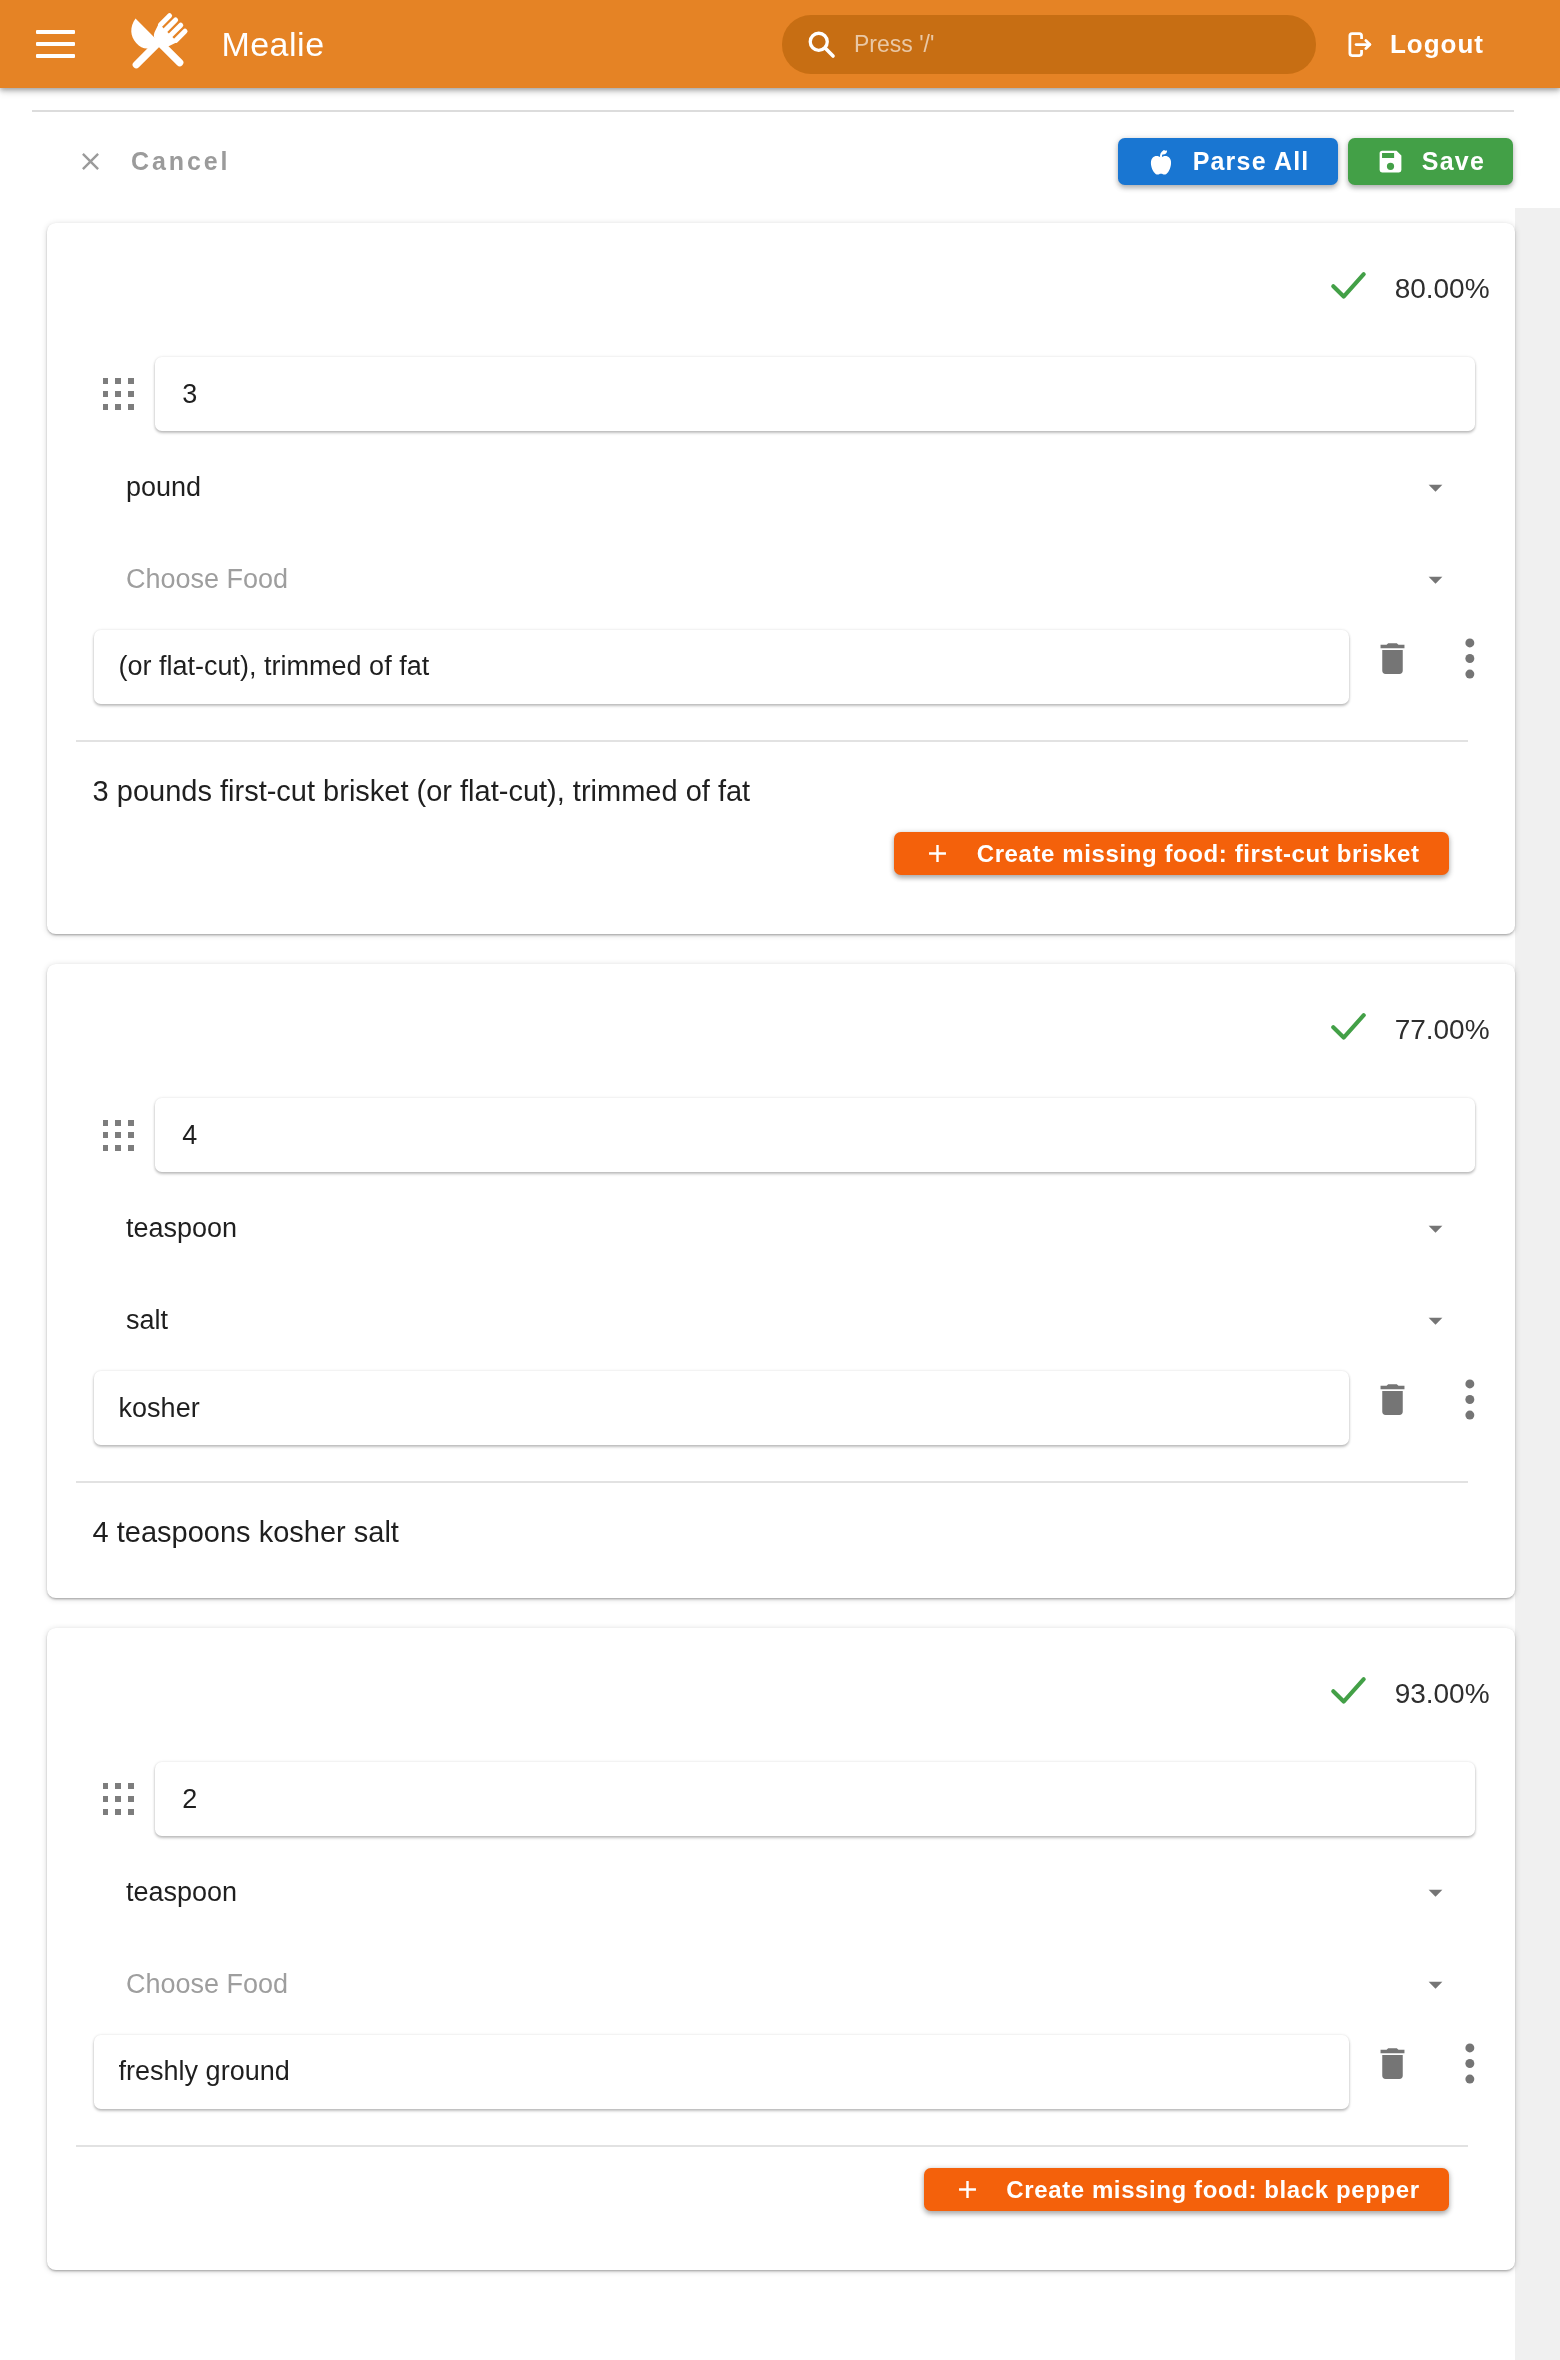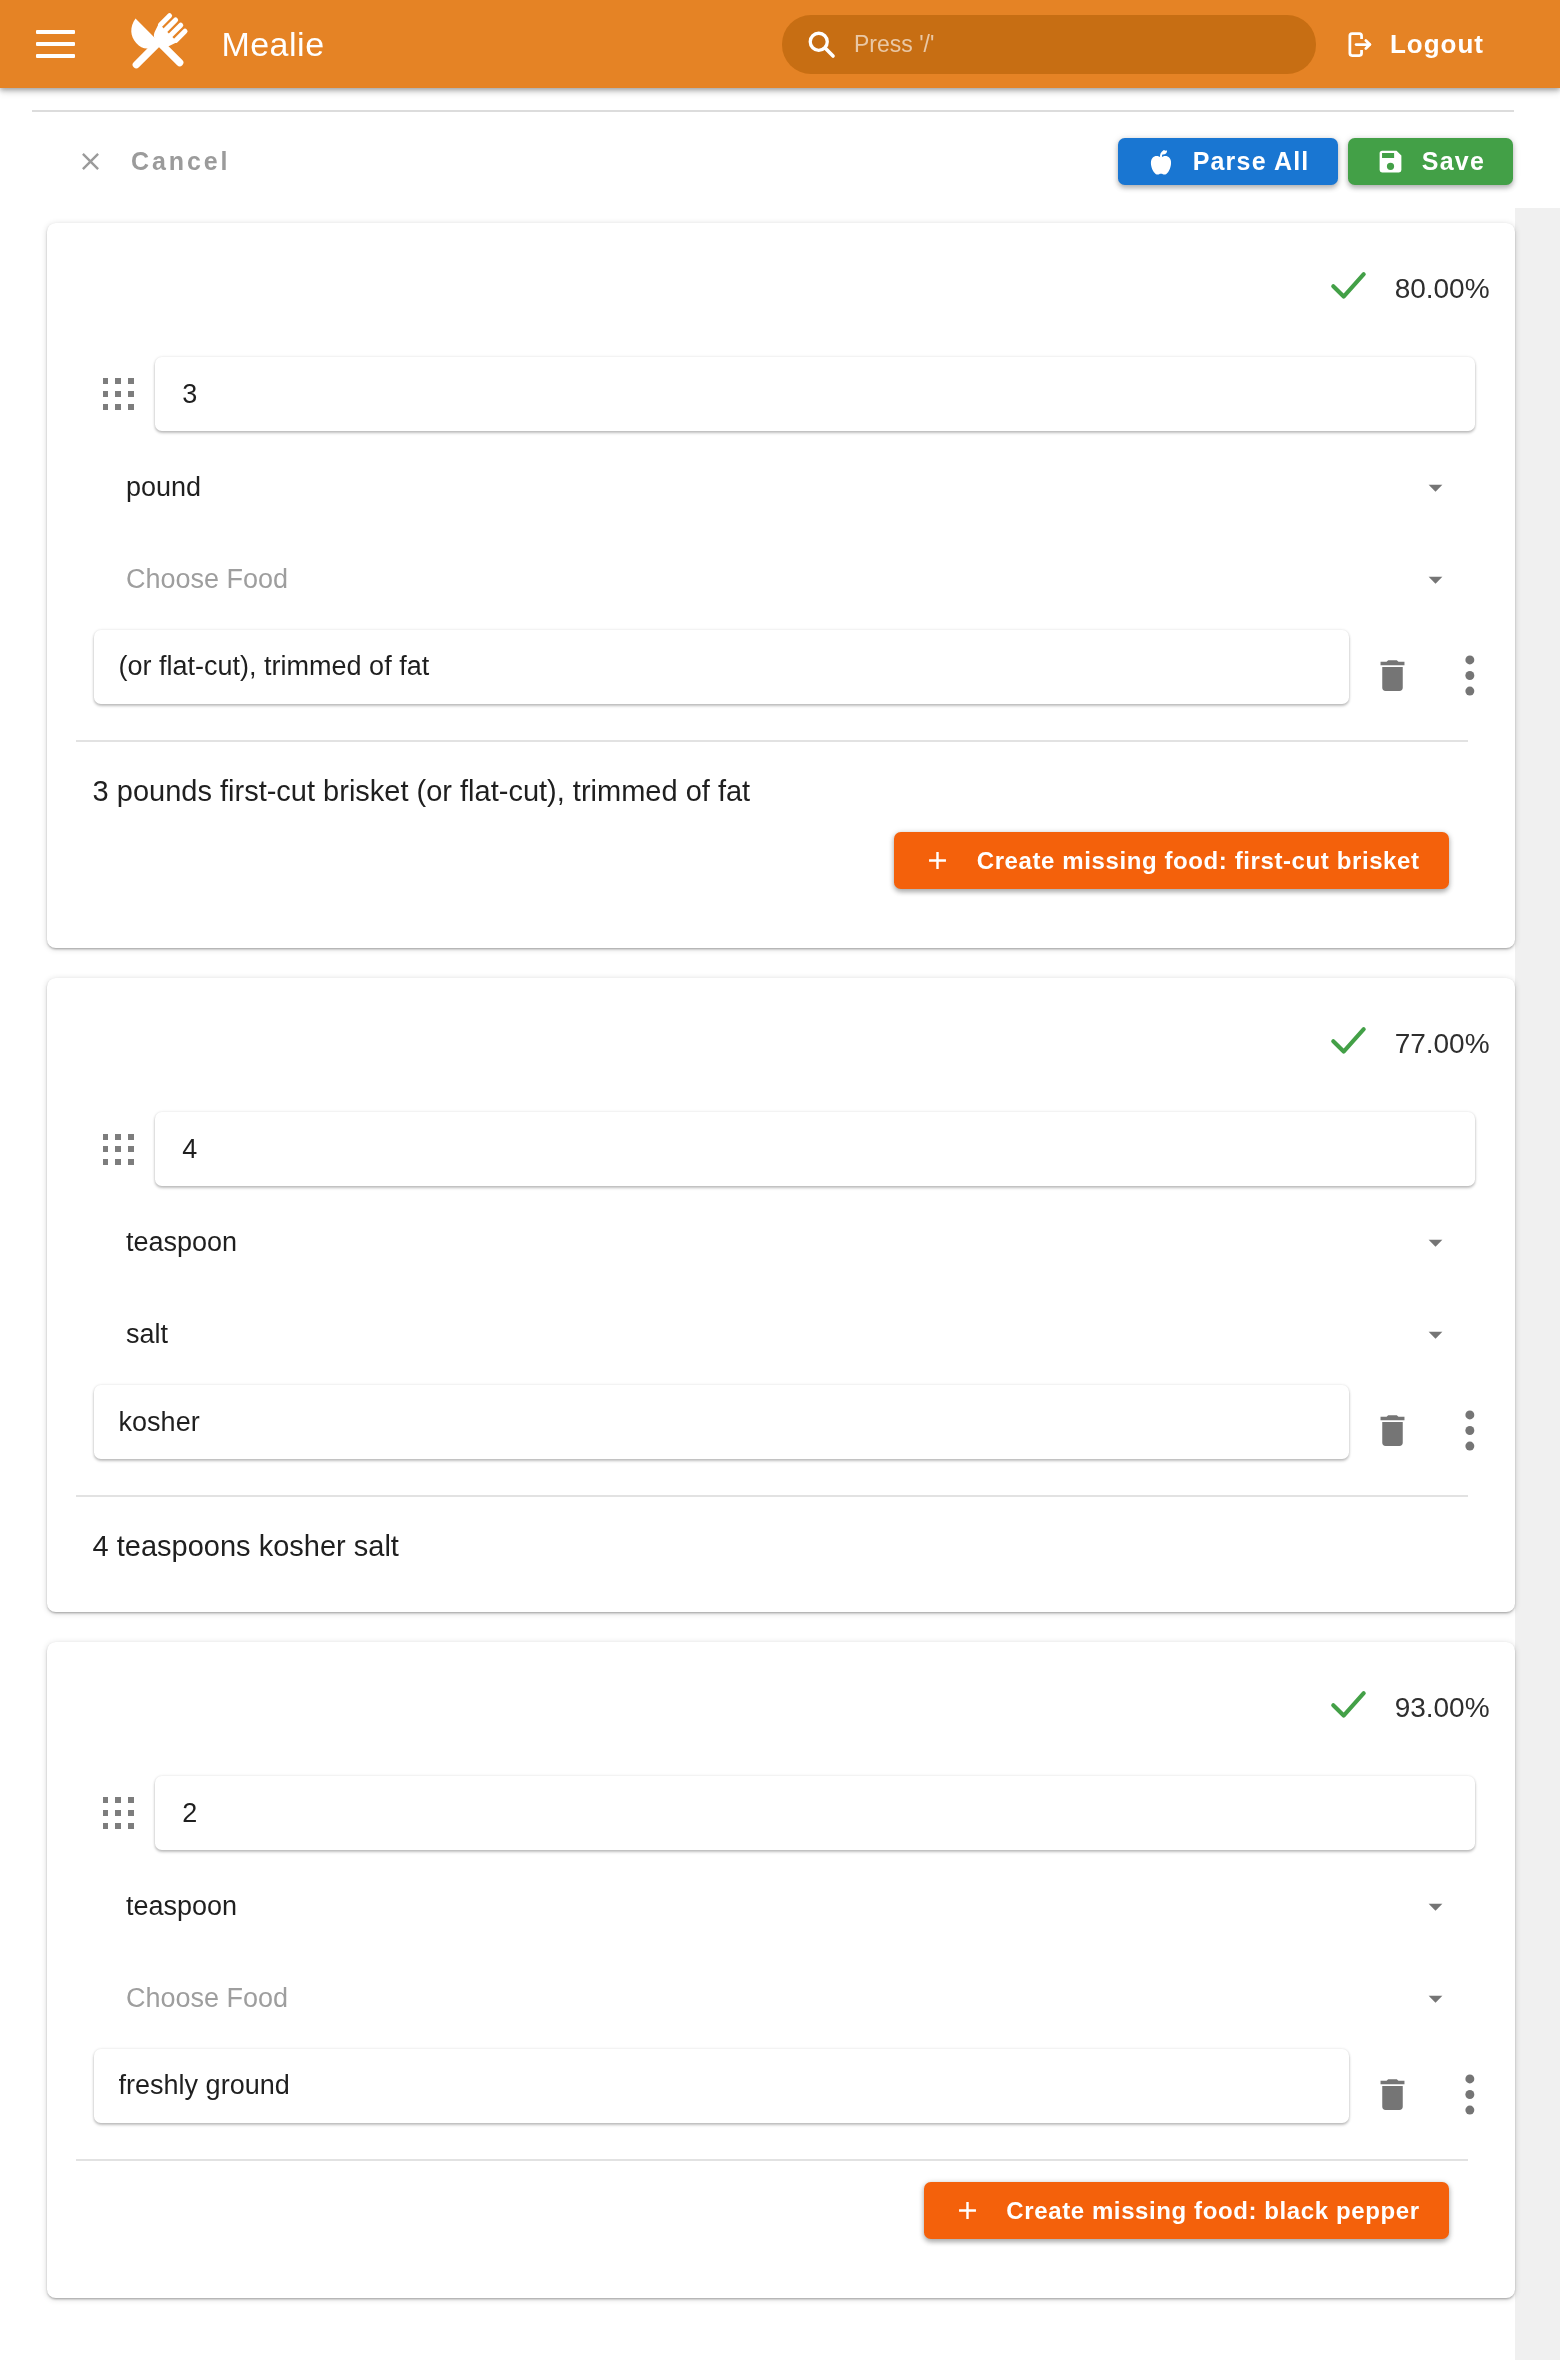--- a/index.html
+++ b/index.html
@@ -88,30 +88,30 @@
   input.field { height:74px; }
   .qty-input { margin-left:21.5px; width:1320px; padding:0 27px; }
   .select {
     margin:18.5px 0 0 56px; width:1380px; height:75px;
     display:flex; align-items:center; cursor:pointer;
     padding:0 31px 0 23.4px;
   }
   .select + .select { margin-top:17.6px; }
   .sel-text { flex:1; font-size:27px; color:#1f1f1f; }
   .sel-text.placeholder { color:#9e9e9e; }
-  .note-row { margin:12.7px 0 0 47px; display:flex; align-items:flex-end; }
+  .note-row { margin:12.7px 0 0 47px; display:flex; align-items:flex-start; }
   .note-input { width:1255px; padding:0 25px; }
   .icon-btn { background:none; border:none; cursor:pointer; display:flex; align-items:center; justify-content:center; }
   .trash-btn { margin-left:15.6px; width:57px; height:57px; }
   .kebab-btn { margin-left:25px; width:47px; height:57px; }
   .divider { border:none; border-top:2px solid #e2e2e2; margin:36px 47px 0 29px; }
   .original { margin:30px 59px 0 46px; font-size:29px; color:#1f1f1f; line-height:39px; }
   .create-row { margin-top:21.5px; padding-right:66px; display:flex; justify-content:flex-end; }
   .create-btn {
-    height:57px; border:none; border-radius:6.8px;
+    height:43px; border:none; border-radius:6.8px;
     background:var(--create,#F4610B); color:#fff; cursor:pointer;
     display:inline-flex; align-items:center; gap:24.4px; padding:0 29px;
     font-family:"Liberation Sans", sans-serif;
     font-size:24px; font-weight:700; letter-spacing:0.6px;
     box-shadow:0 2.9px 4.9px rgba(0,0,0,.28), 0 1px 7.8px rgba(0,0,0,.12);
   }
 </style>
 </head>
 <body>
 

